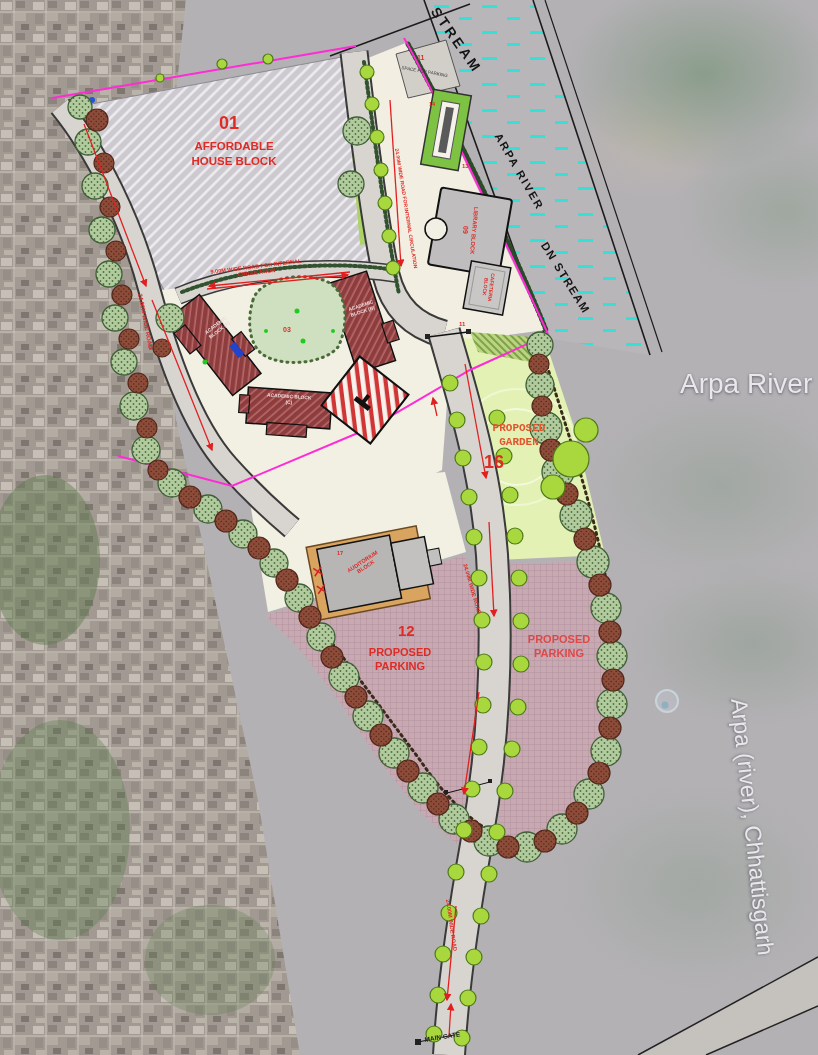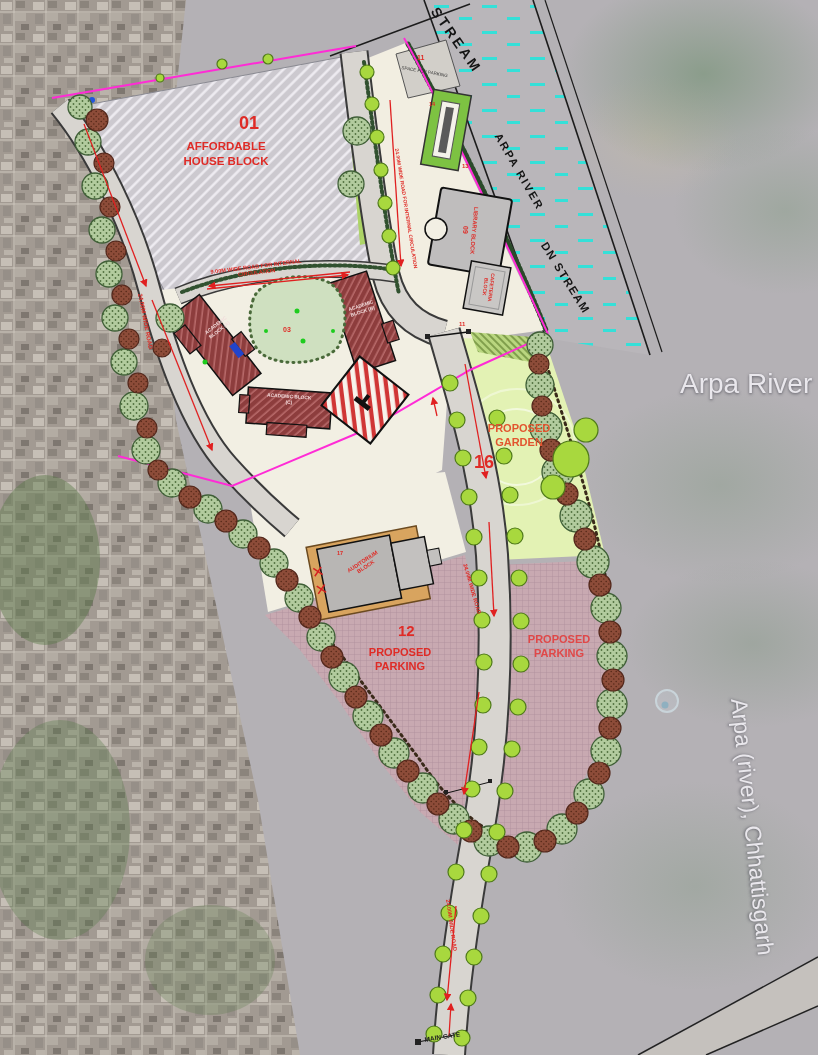--- a/index.html
+++ b/index.html
@@ -346,22 +346,22 @@
   </g>
 </svg>
 
 <div class="lbl waterlbl" style="left:441px;top:4px;transform:rotate(55deg);font-size:14px;letter-spacing:3px;">STREAM</div>
 <div class="lbl waterlbl" style="left:503px;top:131px;transform:rotate(60deg);font-size:11px;letter-spacing:2px;">ARPA RIVER</div>
 <div class="lbl waterlbl" style="left:549px;top:240px;transform:rotate(58deg);font-size:11.5px;letter-spacing:1.5px;">DN STREAM</div>
 
 <div class="lbl red" style="left:417px;top:54px;font-size:7px;font-weight:bold;">11</div>
 <div class="lbl nw" style="left:402px;top:65px;transform:rotate(10deg);font-size:4.5px;color:#333;">SPACE FOR PARKING</div>
 
-<div class="lbl red ctr" style="left:226px;top:113px;width:46px;font-size:18px;font-weight:bold;">01</div>
-<div class="lbl red ctr" style="left:180px;top:139px;width:92px;font-size:11.5px;font-weight:bold;line-height:1.3;">AFFORDABLE HOUSE BLOCK</div>
+<div class="lbl red ctr" style="left:206px;top:113px;width:46px;font-size:18px;font-weight:bold;">01</div>
+<div class="lbl red ctr" style="left:188px;top:139px;width:92px;font-size:11.5px;font-weight:bold;line-height:1.3;">AFFORDABLE HOUSE BLOCK</div>
 
 <div class="lbl red ctr" style="left:193px;top:271px;width:126px;transform:rotate(-7deg);font-size:5.5px;font-weight:bold;">9.00M WIDE ROAD FOR INTERNAL CIRCULATION</div>
 <div class="lbl red nw" style="left:400px;top:148px;transform:rotate(81deg);font-size:5px;font-weight:bold;">24.00M WIDE ROAD FOR INTERNAL CIRCULATION</div>
 <div class="lbl red nw" style="left:143px;top:293px;transform:rotate(79deg);font-size:6px;font-weight:bold;">24.00M WIDE ROAD</div>
 
 <div class="lbl red" style="left:429px;top:101px;font-size:5.5px;font-weight:bold;">14</div>
 <div class="lbl red" style="left:462px;top:163px;font-size:6px;font-weight:bold;">13</div>
 
 <div class="lbl ctr" style="left:480px;top:198px;width:66px;transform:rotate(95deg);">
   <div class="red" style="font-size:5.8px;font-weight:bold;">LIBRARY BLOCK</div>
@@ -369,22 +369,22 @@
 </div>
 <div class="lbl red ctr" style="left:497px;top:268px;width:40px;transform:rotate(97deg);font-size:5px;font-weight:bold;">CAFETERIA BLOCK</div>
 
 <div class="lbl bldglbl ctr c" style="left:196px;top:322px;width:44px;transform:rotate(-38deg);font-size:4.8px;">ACADEMIC BLOCK (A)</div>
 <div class="lbl bldglbl ctr c" style="left:340px;top:303px;width:44px;transform:rotate(-18deg);font-size:4.8px;">ACADEMIC BLOCK (B)</div>
 <div class="lbl bldglbl ctr c" style="left:266px;top:394px;width:46px;transform:rotate(4deg);font-size:4.8px;">ACADEMIC BLOCK (C)</div>
 
 <div class="lbl red" style="left:283px;top:326px;font-size:7px;font-weight:bold;">03</div>
 <div class="lbl red" style="left:459px;top:321px;font-size:6px;font-weight:bold;">11</div>
 
-<div class="lbl ctr" style="left:484px;top:422px;width:70px;font-size:11px;font-weight:bold;color:#e2552f;line-height:1.25;">PROPOSED GARDEN</div>
-<div class="lbl red" style="left:474px;top:452px;font-size:18px;font-weight:bold;">16</div>
+<div class="lbl ctr" style="left:484px;top:422px;width:70px;font-size:11px;font-weight:bold;color:#e2552f;line-height:1.25;font-family:Liberation Mono, monospace;">PROPOSED GARDEN</div>
+<div class="lbl red" style="left:484px;top:452px;font-size:18px;font-weight:bold;">16</div>
 
 <div class="lbl red" style="left:337px;top:550px;font-size:5.5px;font-weight:bold;">17</div>
 <div class="lbl red ctr c" style="left:340px;top:558px;width:48px;transform:rotate(-33deg);font-size:5.5px;font-weight:bold;">AUDITORIUM BLOCK</div>
 
 <div class="lbl red" style="left:398px;top:622px;font-size:15px;font-weight:bold;">12</div>
 <div class="lbl red ctr" style="left:368px;top:645px;width:64px;font-size:11px;font-weight:bold;line-height:1.3;">PROPOSED PARKING</div>
 <div class="lbl ctr" style="left:526px;top:632px;width:66px;font-size:11px;font-weight:bold;color:#e04848;line-height:1.3;">PROPOSED PARKING</div>
 
 <div class="lbl red nw" style="left:468px;top:563px;transform:rotate(74deg);font-size:5.5px;font-weight:bold;">24.00M WIDE ROAD</div>
 <div class="lbl red nw" style="left:451px;top:899px;transform:rotate(82deg);font-size:5.5px;font-weight:bold;">24.00M WIDE ROAD</div>

